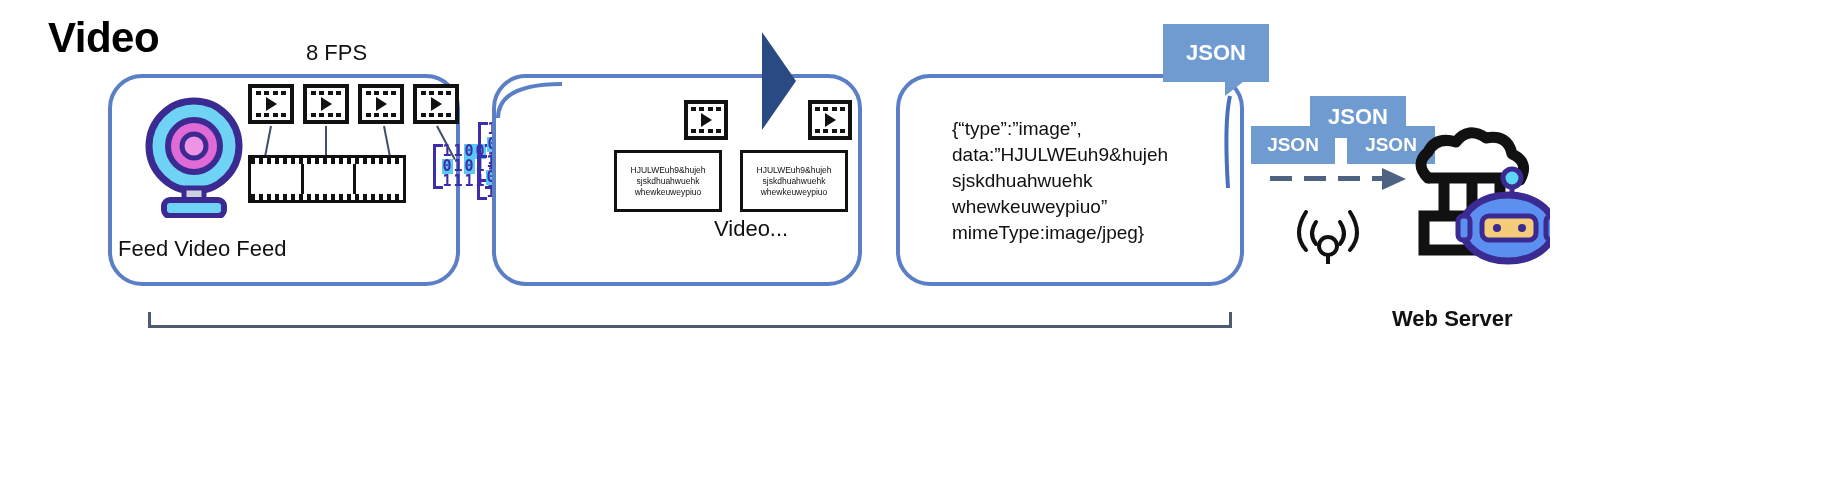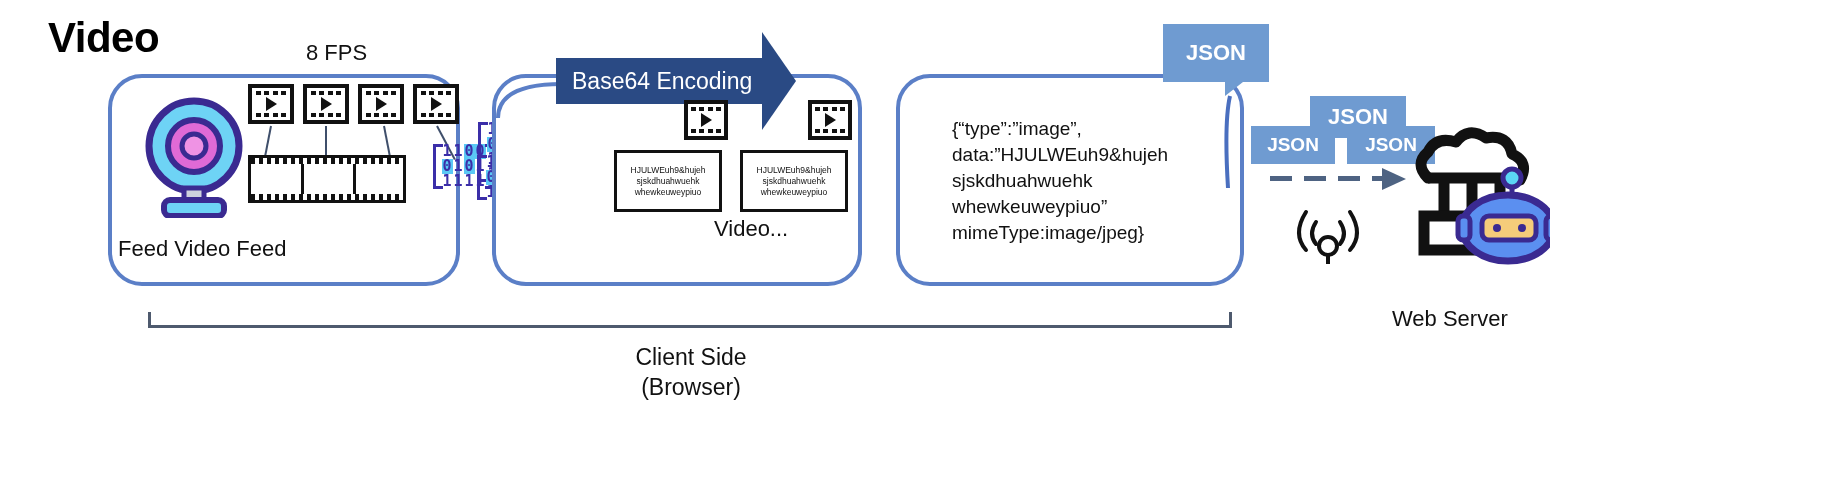--- a/index.html
+++ b/index.html
@@ -77,21 +77,21 @@
   #dash{left:1270px;top:176px;width:116px;height:5px;
         background:repeating-linear-gradient(to right,#4e6382 0 22px,transparent 22px 34px);}
   #dashhead{left:1382px;top:168px;width:0;height:0;
             border-left:24px solid #4e6382;border-top:11px solid transparent;border-bottom:11px solid transparent;}
 
   
   #wifi{left:1286px;top:196px;width:84px;height:68px;}
 
   
   #server{left:1400px;top:120px;width:150px;height:148px;}
-  #webserver-label{left:1392px;top:306px;font-size:22px;color:#111;}
+  #webserver-label{left:1392px;top:306px;font-size:22px;color:#111;font-weight:bold;}
 
   
   #livefeed-label{left:118px;top:236px;font-size:22px;color:#111;}
 
   
   #bracket{left:148px;top:312px;width:1084px;height:16px;
            border-left:3px solid #4e5a6e;border-right:3px solid #4e5a6e;border-bottom:3px solid #4e5a6e;
            box-sizing:border-box;border-top:none;}
   #clientlabel{left:560px;top:342px;width:262px;text-align:center;font-size:23px;line-height:30px;color:#111;white-space:pre-line;}
 </style>
@@ -222,23 +222,20 @@
     <div><b class="z">0</b><b>1</b><b>1</b></div>
     <div><b>1</b><b>1</b><b class="z">0</b></div>
   </div>
 
   <div class="abs panel" id="panel-encode"></div>
 
   <svg class="abs" id="b64curve" width="70" height="40">
     <path d="M2 38 Q2 4 66 4" fill="none" stroke="#5b7fc7" stroke-width="4"></path>
   </svg>
 
-  <div class="abs" id="b64">
-    <span>Base64 Encoding</span>
-  </div>
   <div class="abs" id="b64head"></div>
 
   <div class="abs framecard" style="left:614px;top:150px;">
     <p>HJULWEuh9&amp;hujeh
 sjskdhuahwuehk
 whewkeuweypiuo</p>
   </div>
   <div class="abs framebadge" style="left:684px;top:100px;">
     <div style="position:relative;width:100%;height:100%;display:flex;align-items:center;justify-content:center;">
       <div class="perf" style="position:absolute;top:3px;left:3px;right:3px;height:4px;display:flex;justify-content:space-between;">
@@ -329,16 +326,14 @@
       <rect x="58" y="96" width="12" height="24" rx="5" fill="#5b8ff0" stroke="#3a2a91" stroke-width="5"></rect>
       <rect x="146" y="96" width="12" height="24" rx="5" fill="#5b8ff0" stroke="#3a2a91" stroke-width="5"></rect>
       <rect x="82" y="96" width="54" height="24" rx="7" fill="#f5cc7a" stroke="#3a2a91" stroke-width="5"></rect>
       <circle cx="97" cy="108" r="4" fill="#3a2a91"></circle>
       <circle cx="122" cy="108" r="4" fill="#3a2a91"></circle>
     </svg>
   </div>
   <div class="abs" id="webserver-label">Web Server</div>
 
   <div class="abs" id="bracket"></div>
-  <div class="abs" id="clientlabel">Client Side
-(Browser)</div>
 
 </div>
 
 </body></html>

